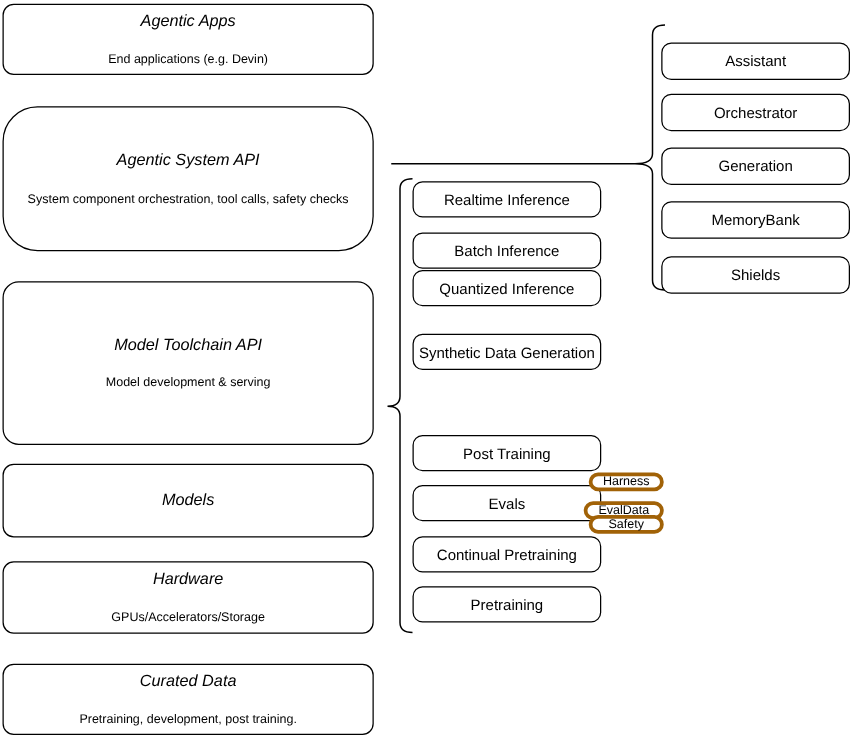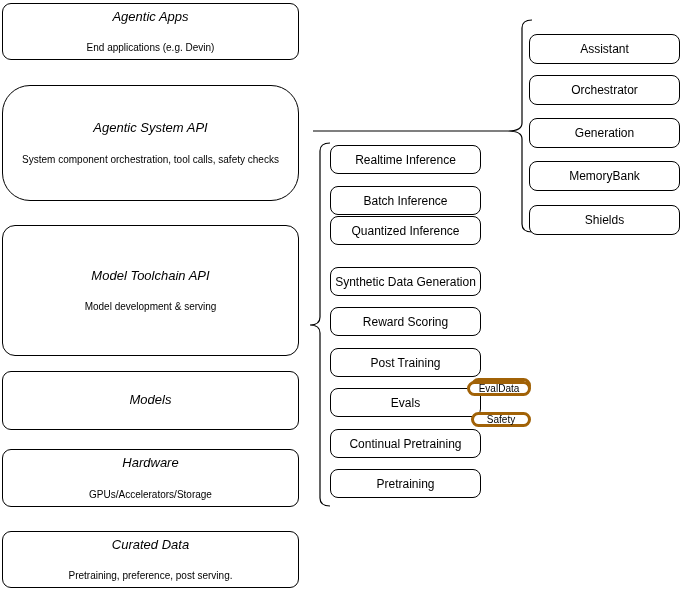--- a/index.html
+++ b/index.html
@@ -109,35 +109,34 @@
     <div class="title">Models</div>
   </div>
 
   <div class="node stack-node" style="top:449px;height:58px;border-radius:9px">
     <div class="title">Hardware</div>
     <div class="subtitle">GPUs/Accelerators/Storage</div>
   </div>
 
   <div class="node stack-node" style="top:531px;height:57px;border-radius:9px">
     <div class="title">Curated Data</div>
-    <div class="subtitle">Pretraining, preference, post serving.</div>
+    <div class="subtitle">Pretraining, development, post training.</div>
   </div>
 
   <div class="node small-node mid-node" style="top:145px">Realtime Inference</div>
   <div class="node small-node mid-node" style="top:186px">Batch Inference</div>
   <div class="node small-node mid-node" style="top:216px">Quantized Inference</div>
   <div class="node small-node mid-node" style="top:267px">Synthetic Data Generation</div>
-  <div class="node small-node mid-node" style="top:307px">Reward Scoring</div>
   <div class="node small-node mid-node" style="top:348px">Post Training</div>
   <div class="node small-node mid-node" style="top:388px">Evals</div>
   <div class="node small-node mid-node" style="top:429px">Continual Pretraining</div>
   <div class="node small-node mid-node" style="top:469px">Pretraining</div>
 
   <div class="pill" style="left:471px;top:378px;width:60px">Harness</div>
-  <div class="pill" style="left:467px;top:381px;width:64px">EvalData</div>
+  <div class="pill" style="left:467px;top:401px;width:64px">EvalData</div>
   <div class="pill" style="left:471px;top:412px;width:60px">Safety</div>
 
   <div class="node small-node right-node" style="top:34px">Assistant</div>
   <div class="node small-node right-node" style="top:75px">Orchestrator</div>
   <div class="node small-node right-node" style="top:118px">Generation</div>
   <div class="node small-node right-node" style="top:161px">MemoryBank</div>
   <div class="node small-node right-node" style="top:205px">Shields</div>
 
 </div>
 

